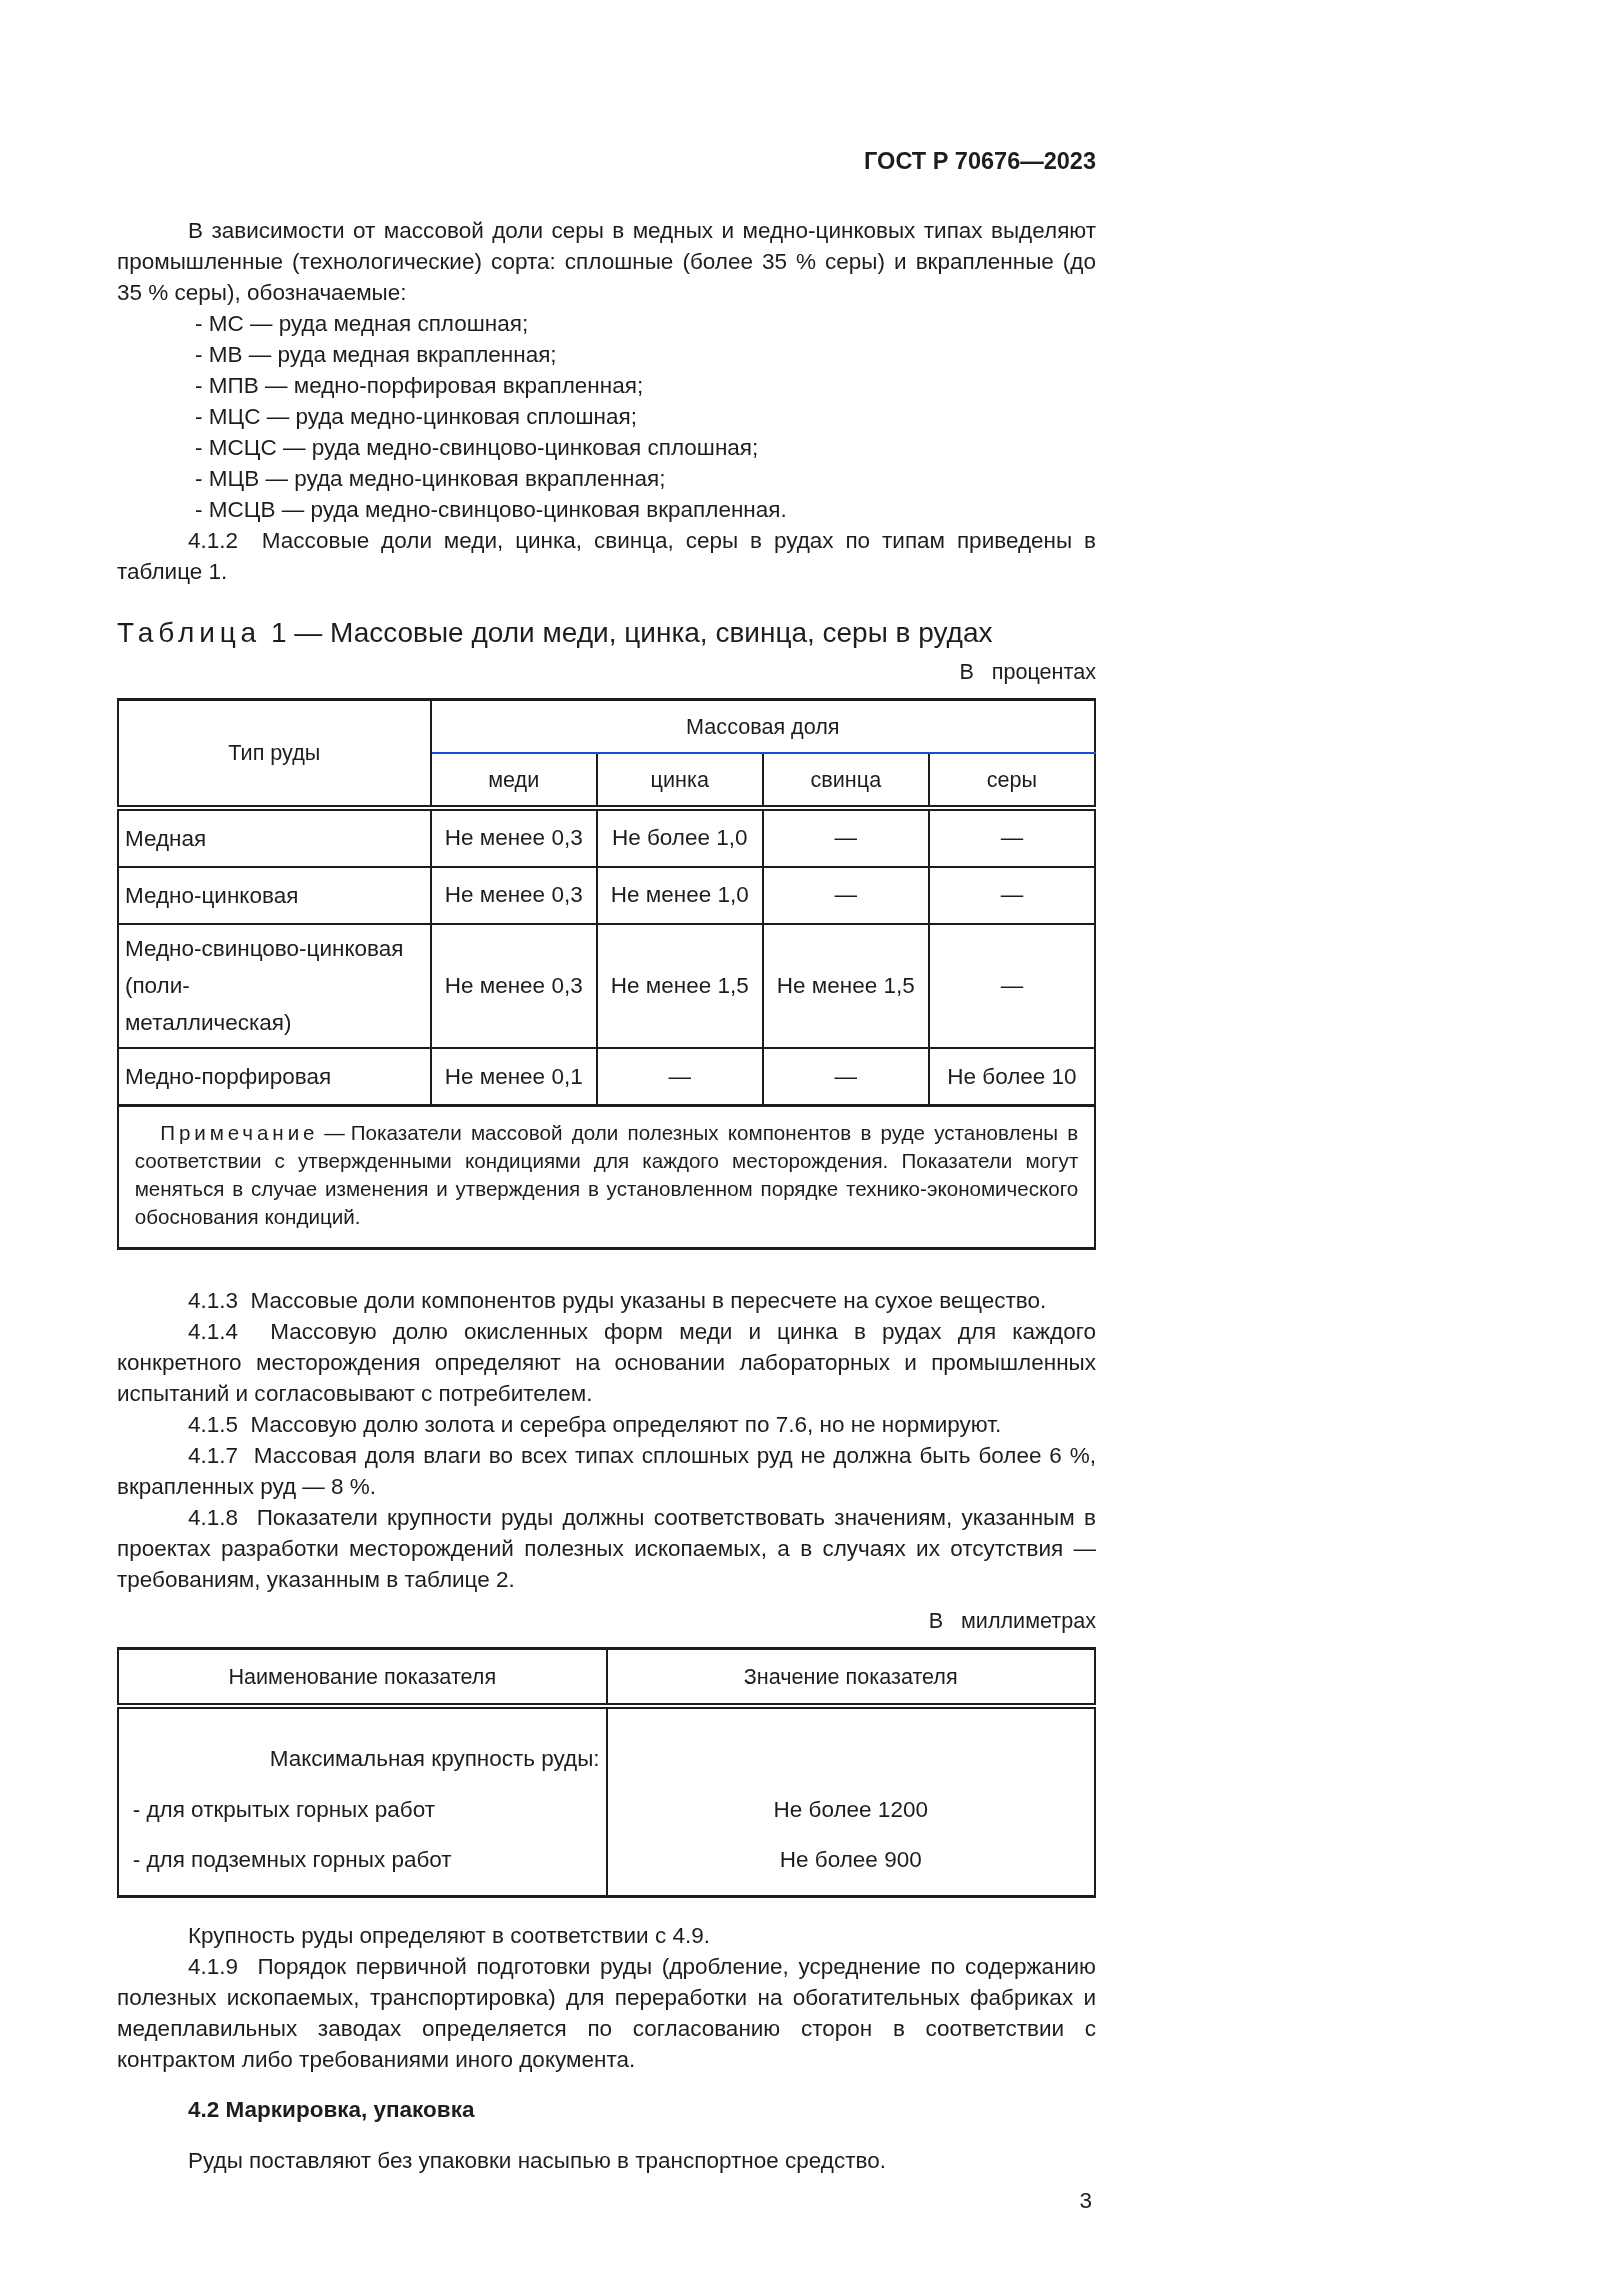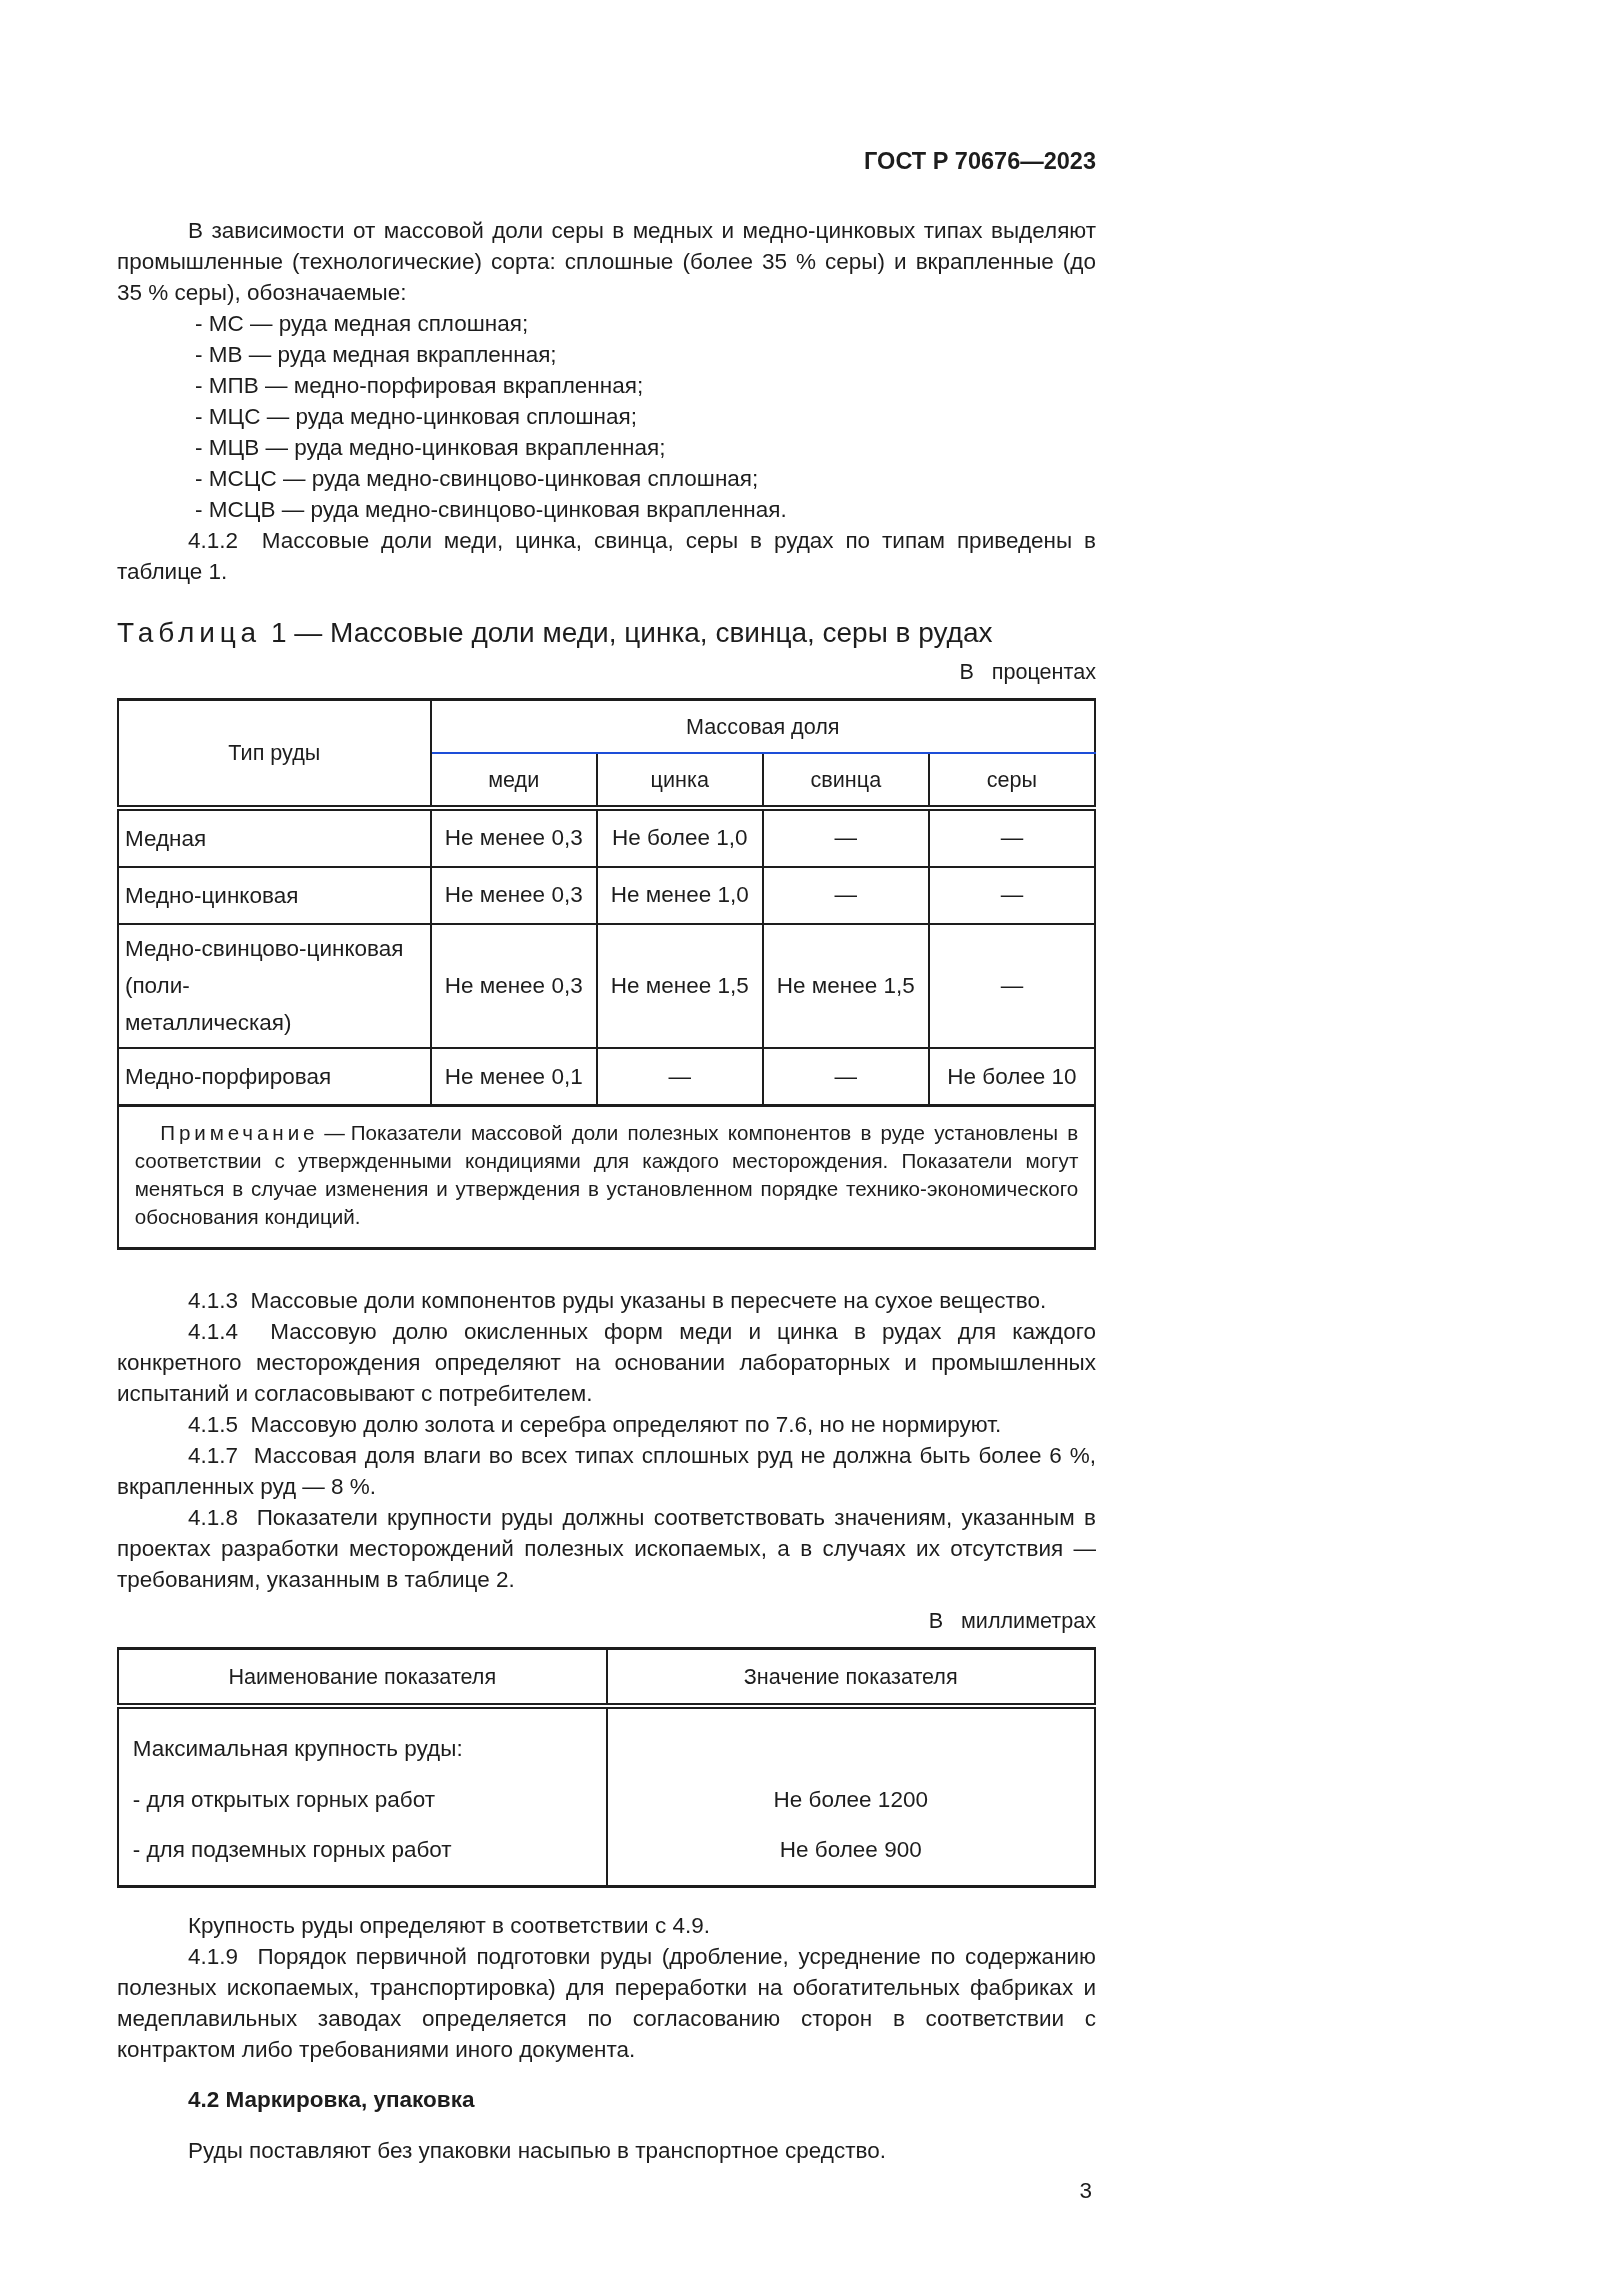--- a/index.html
+++ b/index.html
@@ -98,21 +98,21 @@
     border-top-width: 3.9px;
   }
   .note-cell .note-indent { display: inline-block; width: 25.5px; }
   .note-cell .ls-word { letter-spacing: 3.9px; }
   .note-cell .note-dash { margin: 0 5.9px; }
   .t2 thead th { height: 41px; border-bottom: 6.9px double #1d1d1d; border-radius: 9px; }
   .t2 tbody td { border: none; line-height: 31px; }
   .t2 tbody td + td { border-left: 2px solid #1d1d1d; }
   .t2 .name { text-align: left; padding-left: 13.7px; }
   .t2 .val { text-align: center; }
-  .t2 .r1 td { padding-top: 24px; padding-bottom: 9.8px; }
+  .t2 .r1 td { padding-top: 34px; padding-bottom: 9.8px; text-align: right; }
   .t2 .r2 td { padding-top: 9.8px; padding-bottom: 9.8px; }
   .t2 .r3 td { padding-top: 9.8px; padding-bottom: 19.6px; }
   .group-top { margin-top: 35px; }
   .p-krupnost { margin-top: 21.6px; }
   .heading {
     margin: 19.6px 0 0 0;
     font-weight: bold;
     text-indent: 71px;
     line-height: 31px;
   }
@@ -131,22 +131,22 @@
 
   <div class="doc-header">ГОСТ Р 70676—2023</div>
 
   <p class="para">В зависимости от массовой доли серы в медных и медно-цинковых типах выделяют промышленные (технологические) сорта: сплошные (более 35 % серы) и вкрапленные (до 35 % серы), обозначаемые:</p>
 
   <div class="list">
     <div class="list-item">- МС — руда медная сплошная;</div>
     <div class="list-item">- МВ — руда медная вкрапленная;</div>
     <div class="list-item">- МПВ — медно-порфировая вкрапленная;</div>
     <div class="list-item">- МЦС — руда медно-цинковая сплошная;</div>
+    <div class="list-item">- МСЦС — руда медно-свинцово-цинковая сплошная;</div>
     <div class="list-item">- МЦВ — руда медно-цинковая вкрапленная;</div>
-    <div class="list-item">- МСЦС — руда медно-свинцово-цинковая сплошная;</div>
     <div class="list-item">- МСЦВ — руда медно-свинцово-цинковая вкрапленная.</div>
   </div>
 
   <p class="para">4.1.2&nbsp; Массовые доли меди, цинка, свинца, серы в рудах по типам приведены в таблице 1.</p>
 
   <div class="tbl-caption">
     <span class="ls-word">Таблица</span><span class="cap-rest">1 — Массовые доли меди, цинка, свинца, серы в рудах</span>
   </div>
 
   <div class="unit-note">В процентах</div>

